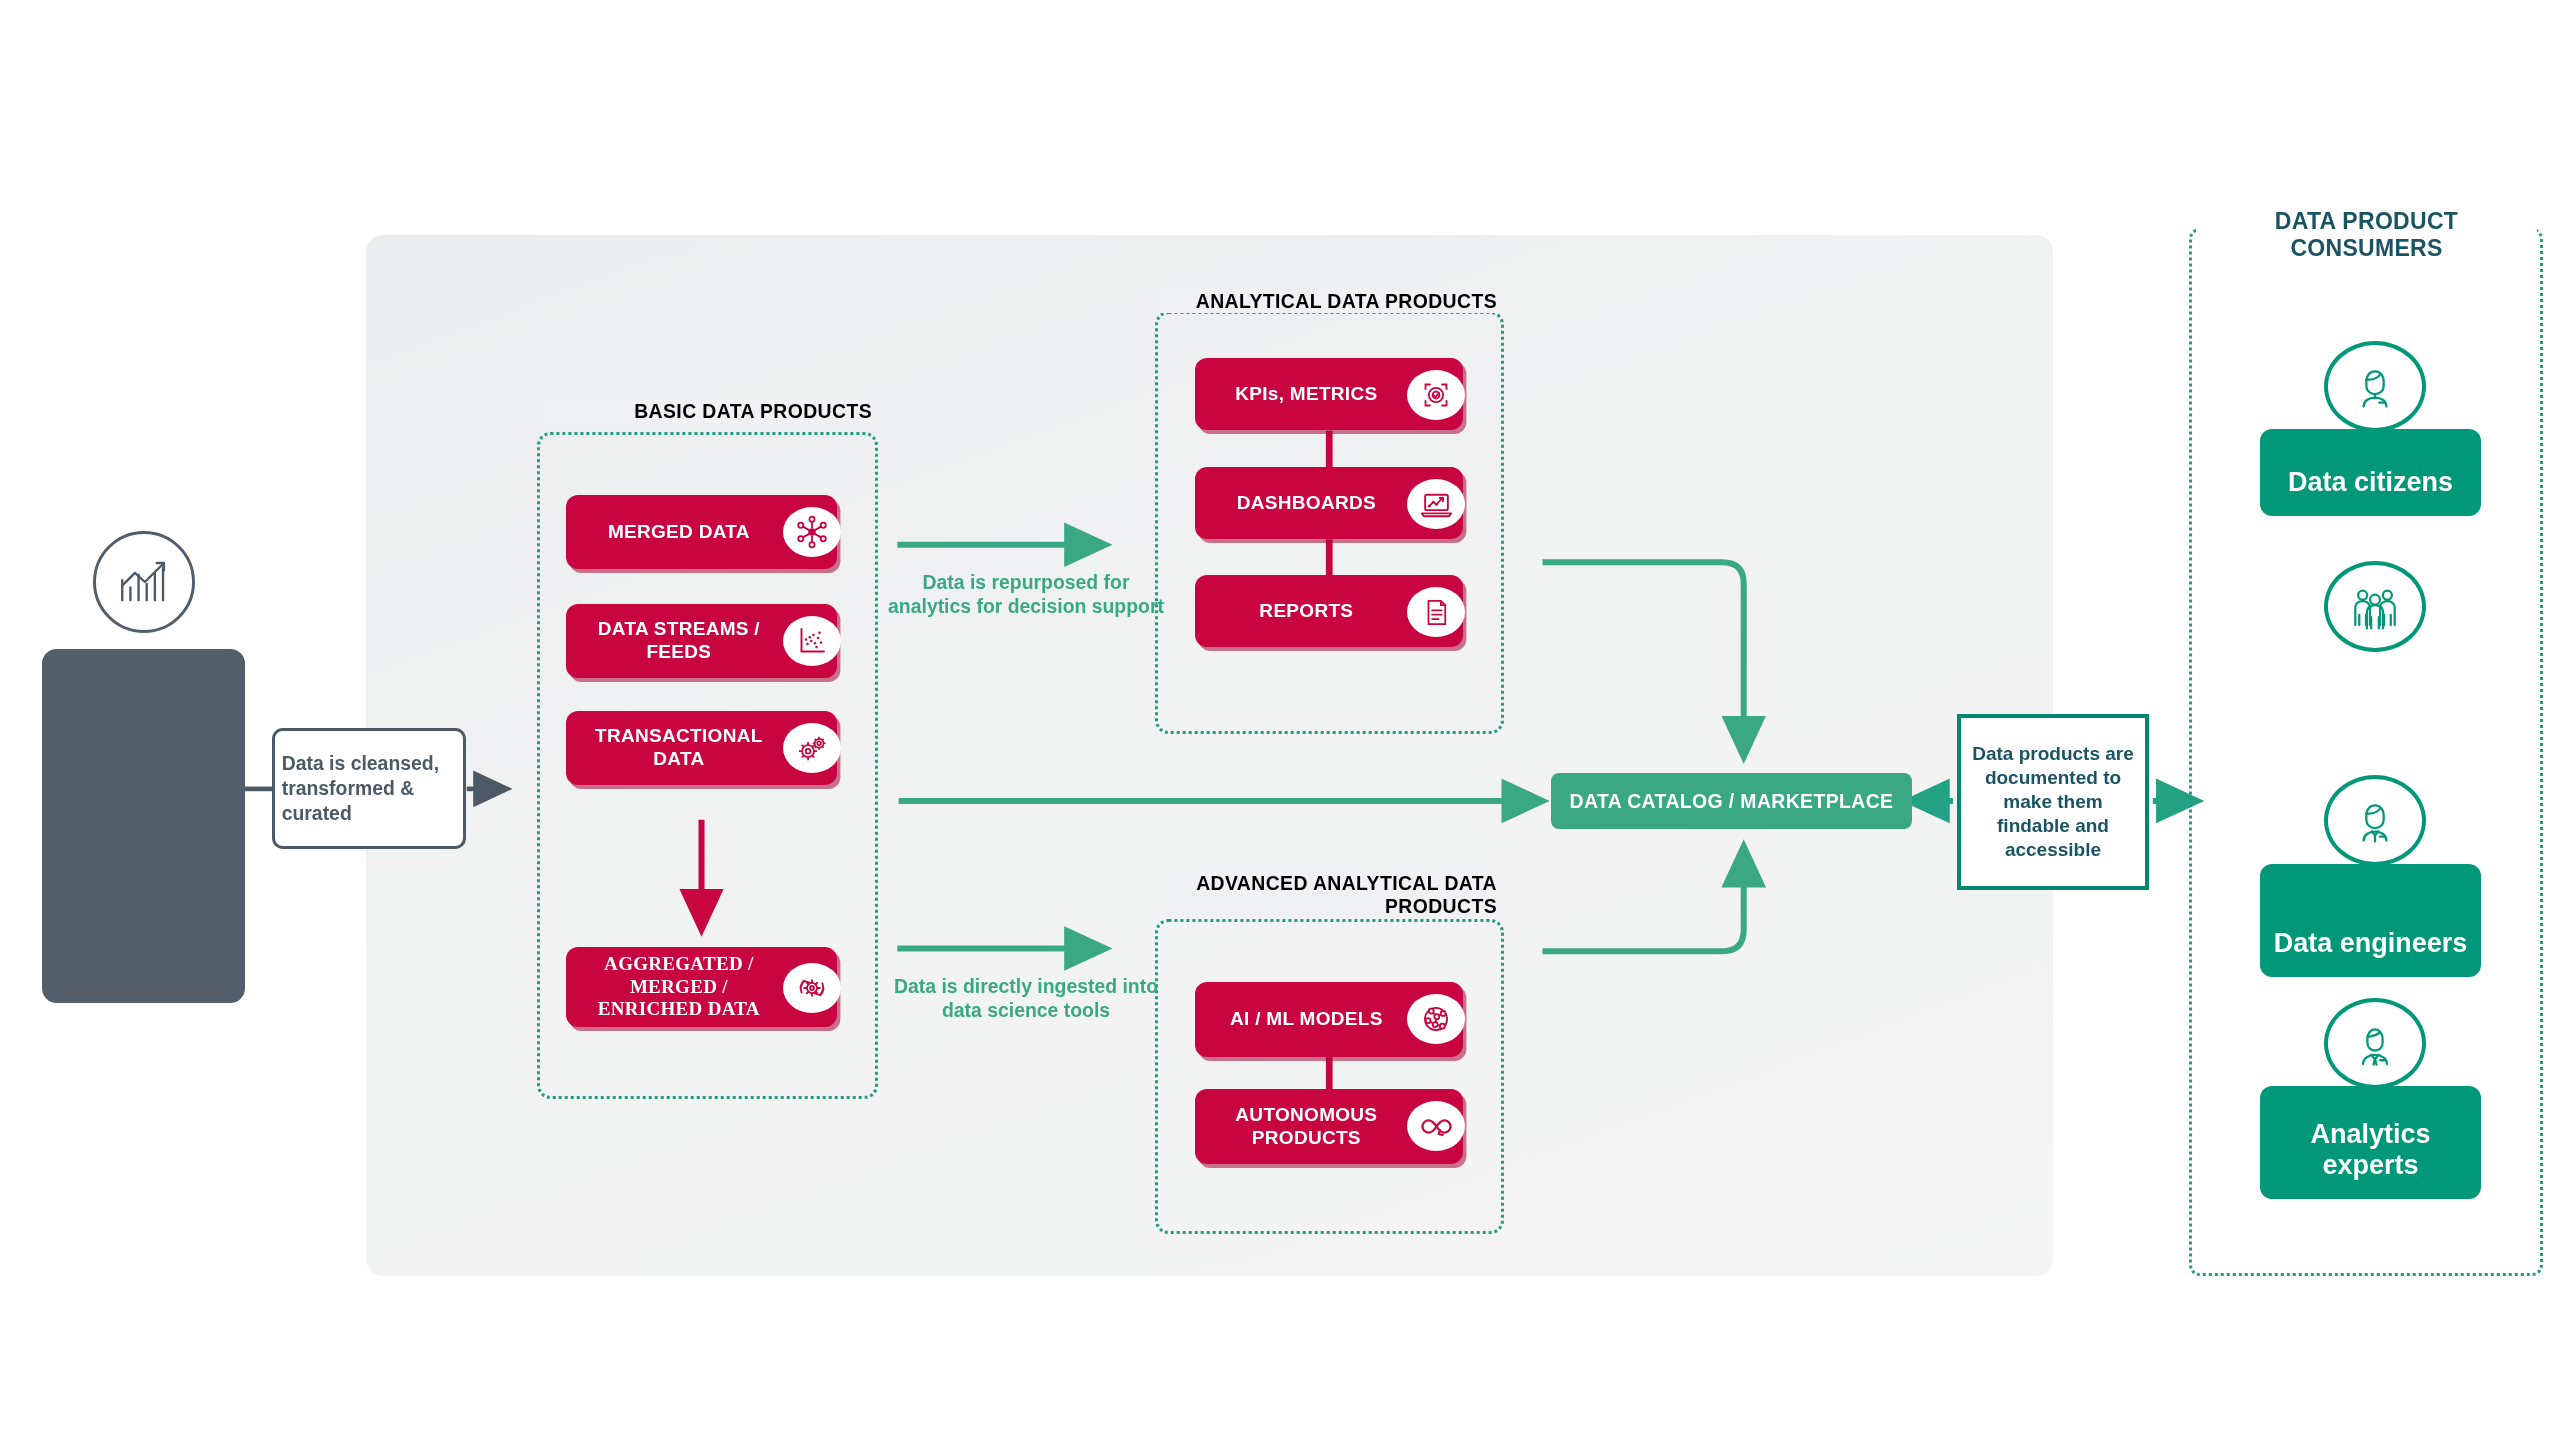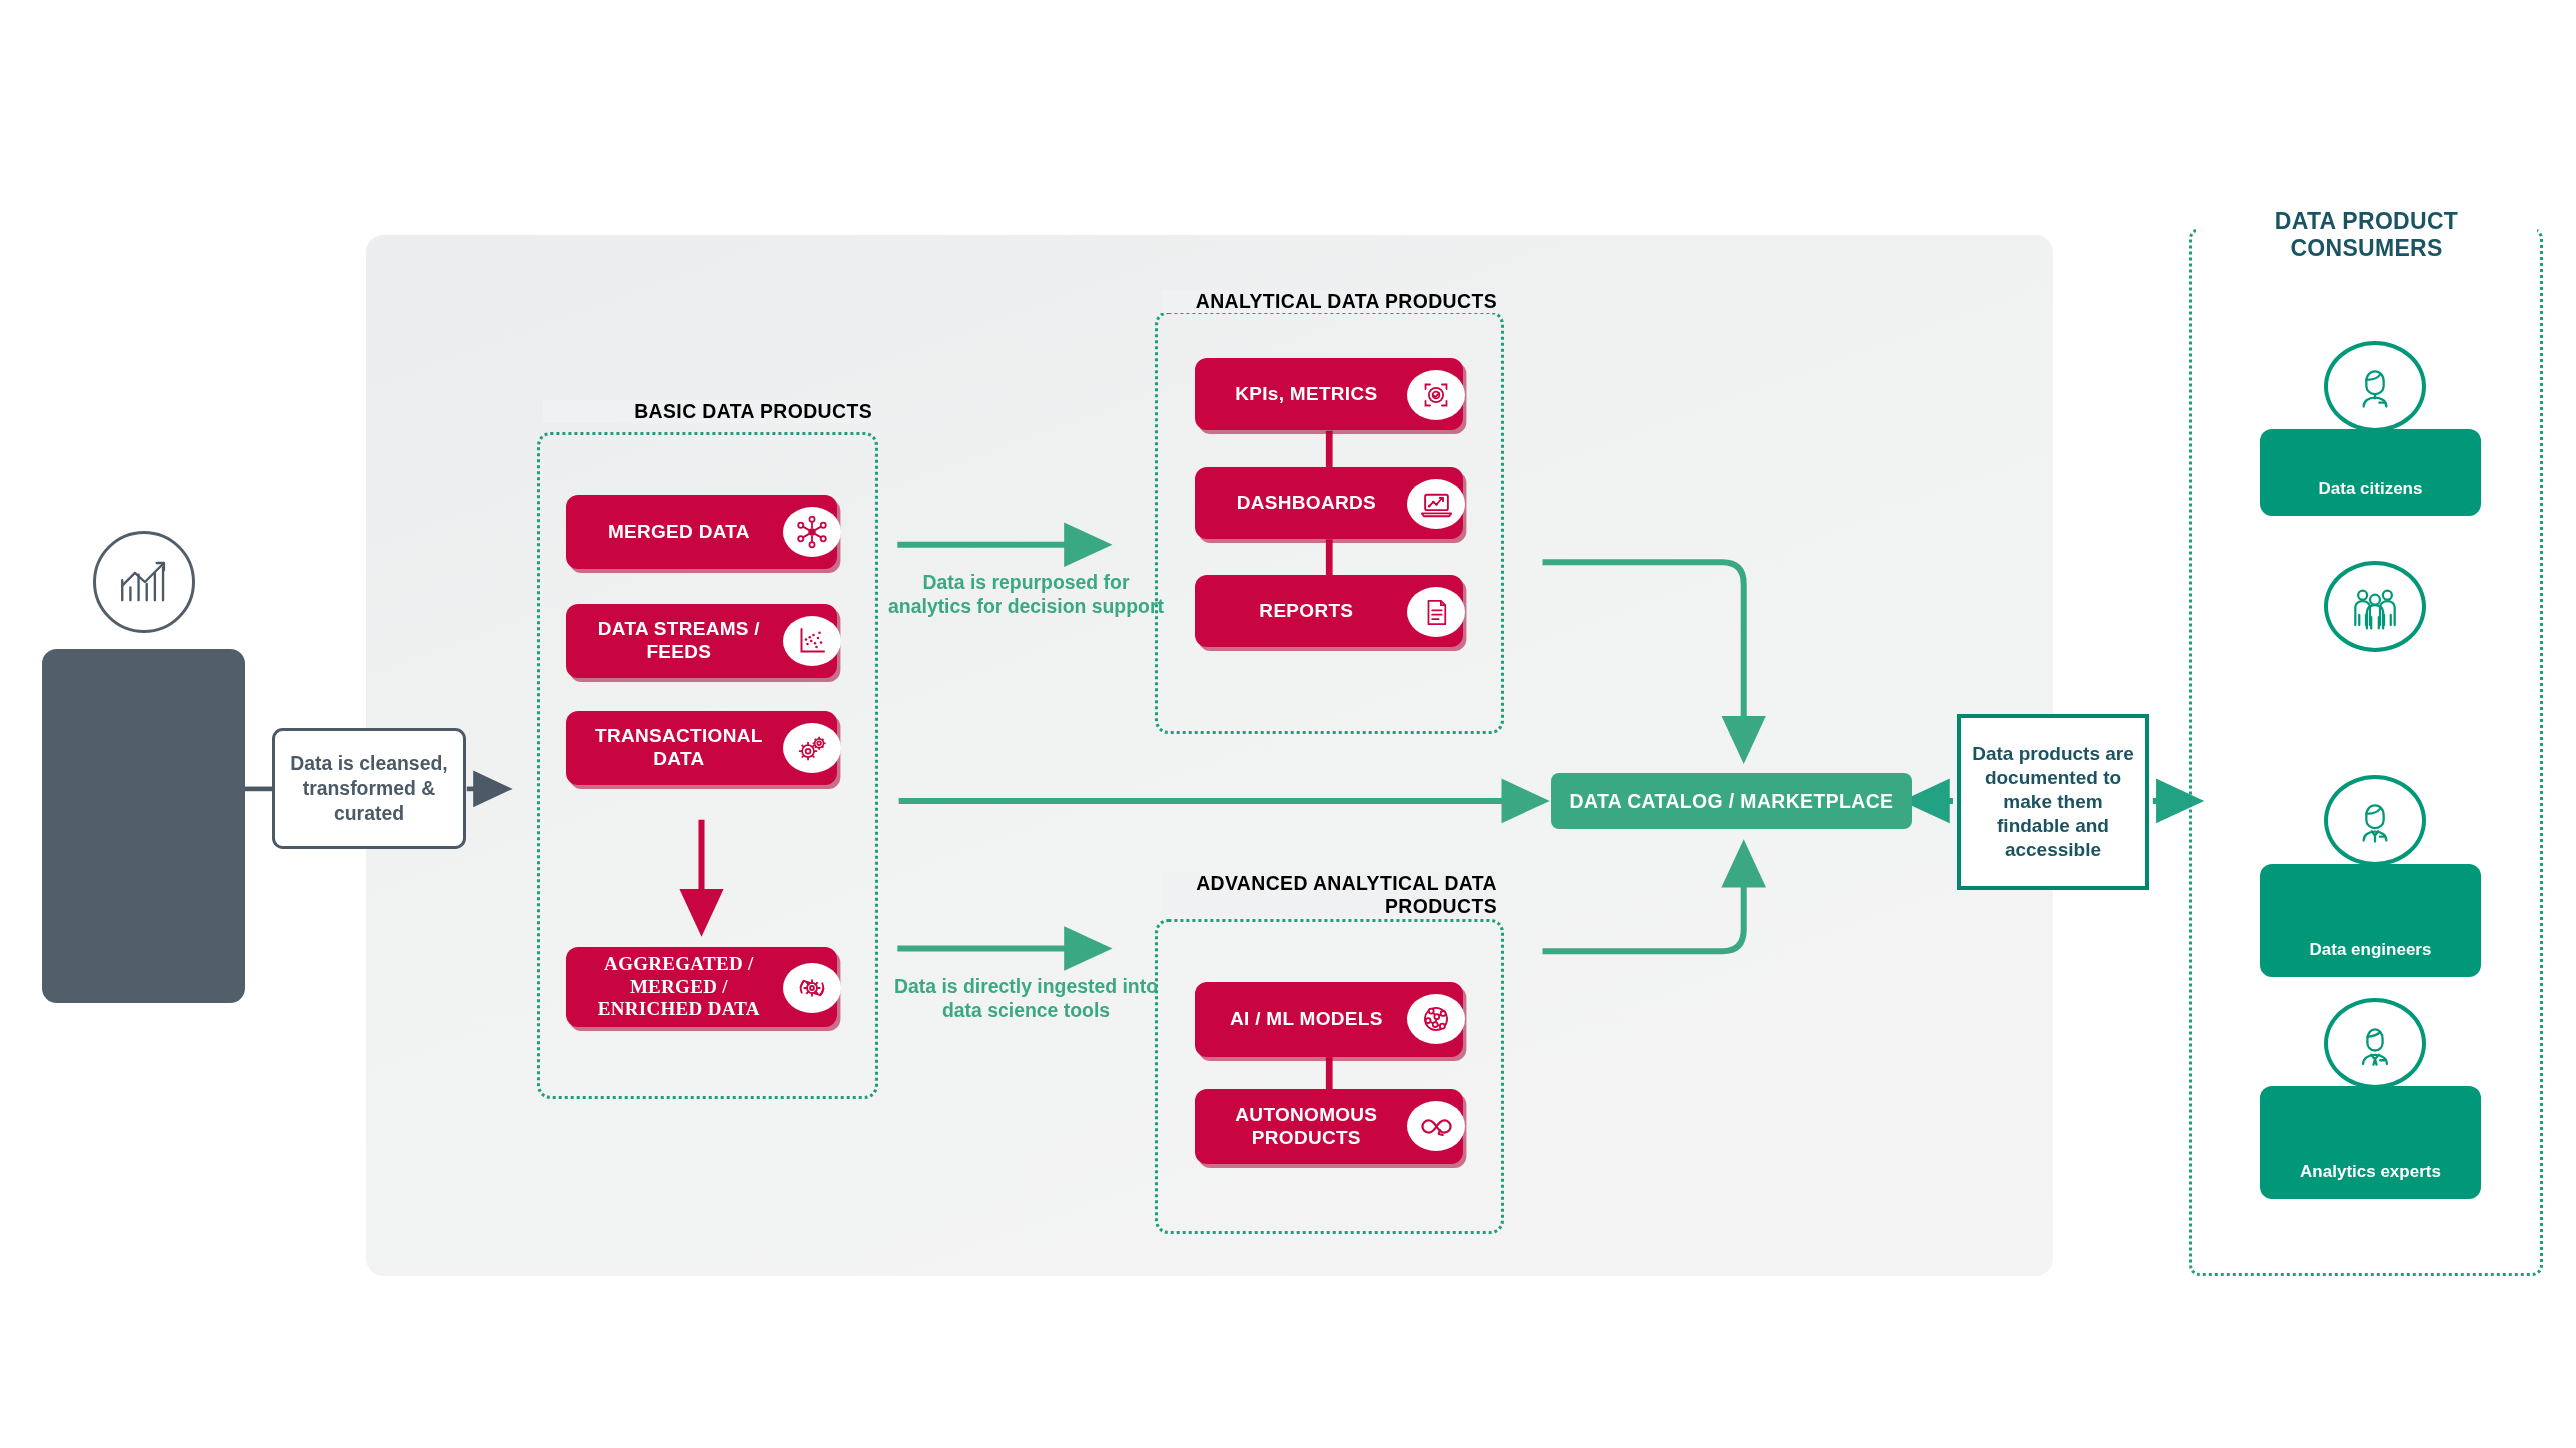--- a/index.html
+++ b/index.html
@@ -34,21 +34,21 @@
     background:#ffffff;border:3.4px solid #525f6b;
     display:flex;align-items:center;justify-content:center;
   }
 
   
   #cleanse-note{
     left:272px;top:728px;width:194px;height:121px;
     background:#ffffff;border:3.4px solid #4c5966;border-radius:10.7px;
     display:flex;align-items:center;justify-content:center;
     color:#4c5966;font-weight:bold;font-size:19.4px;line-height:1.3;
-    text-align:center;padding:4px 6.7px;
+    padding:4px 6.7px;
   }
 
   
   .dotted-group{
     border:3.4px dotted #1e9e7c;border-radius:13.4px;background:transparent;
   }
   .group-title{
     color:#000000;font-weight:bold;letter-spacing:0.4px;text-align:right;
     font-size:19.4px;line-height:1.18;
   }
@@ -114,21 +114,21 @@
   #doc-note{
     left:1957px;top:714px;width:192px;height:176px;background:#ffffff;
     border:4.7px solid #00876e;border-radius:0;
     display:flex;align-items:center;justify-content:center;text-align:center;
     color:#1a5462;font-weight:bold;font-size:19px;line-height:1.26;padding:2.7px 5.4px;
   }
 
   
   .consumer-card{
     position:absolute;width:221px;background:#009878;border-radius:12px;
-    color:#ffffff;font-weight:bold;font-size:17px;text-align:center;
+    color:#ffffff;font-weight:bold;font-size:27px;text-align:center;
     display:flex;align-items:flex-end;justify-content:center;
     padding-bottom:17.4px;box-sizing:border-box;line-height:1.16;
   }
   .consumer-icon{
     position:absolute;width:94px;height:83px;background:#ffffff;
     border-radius:50%;border:4px solid #009878;
     display:flex;align-items:center;justify-content:center;
   }
   #cc-0{left:2260px;top:429px;height:87px;}
   #ci-0{left:2324px;top:341px;}

